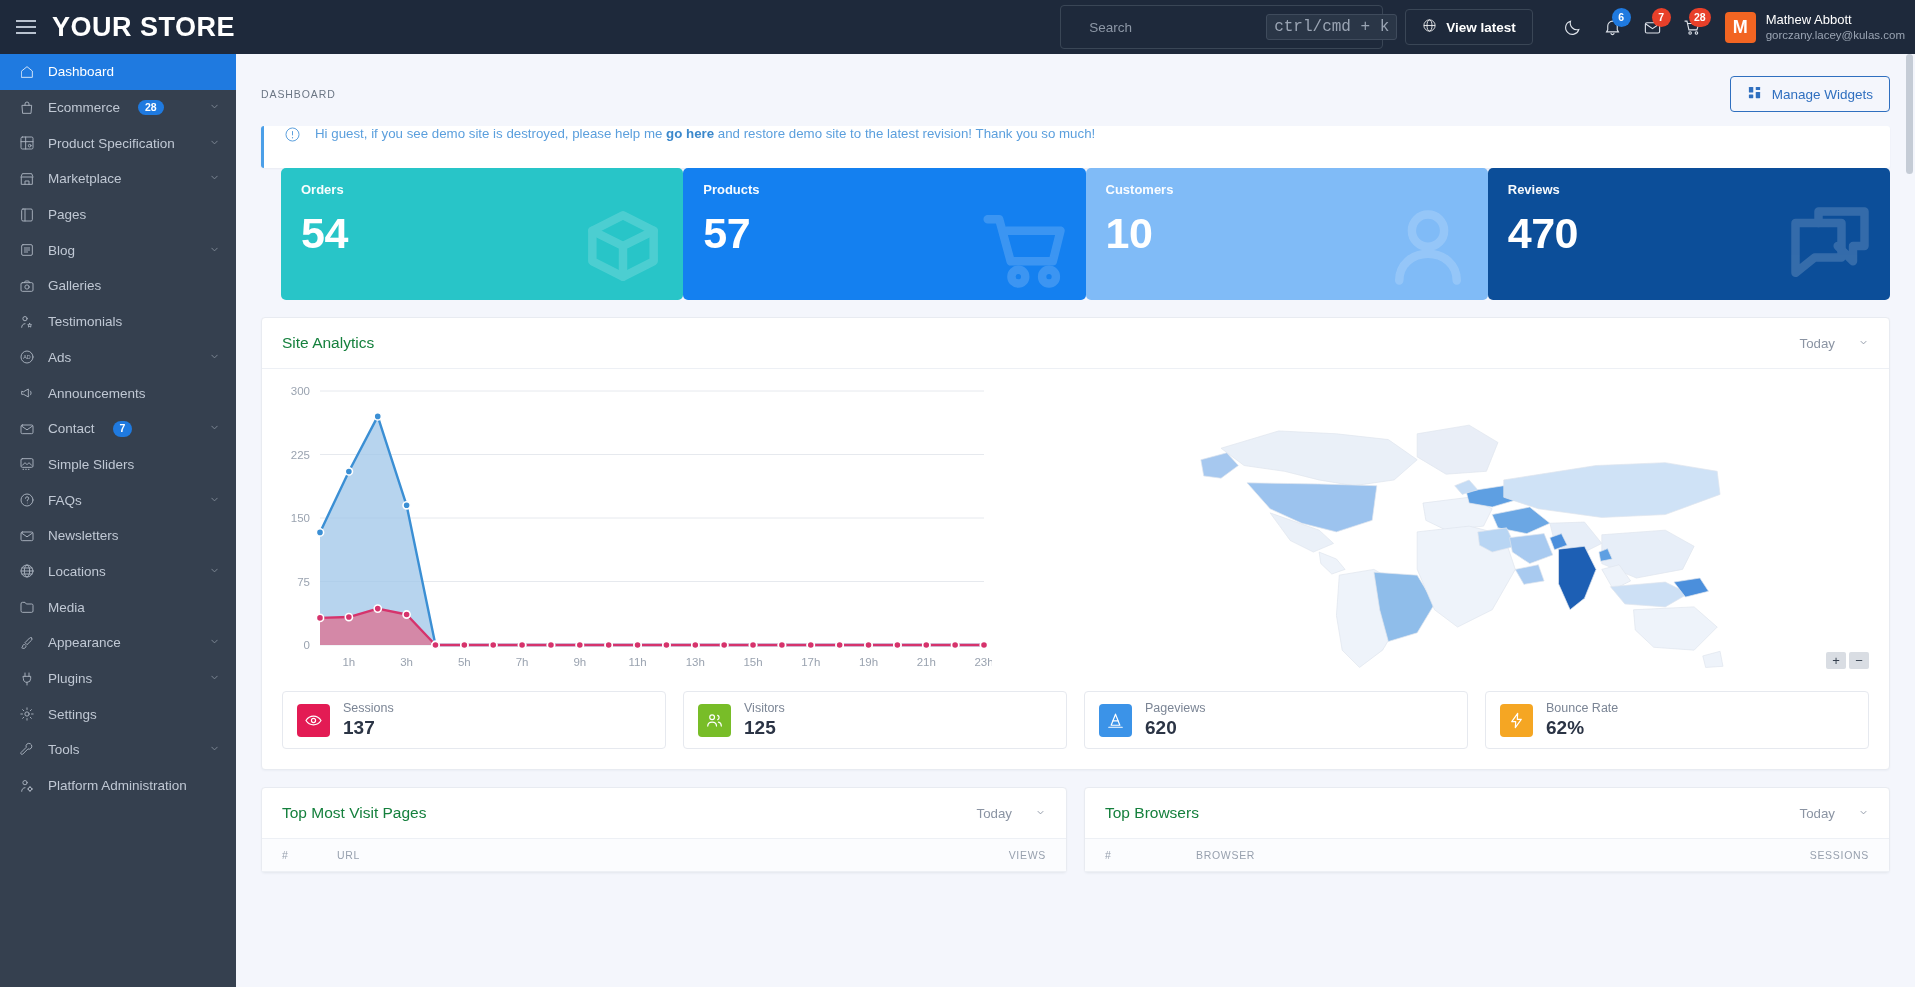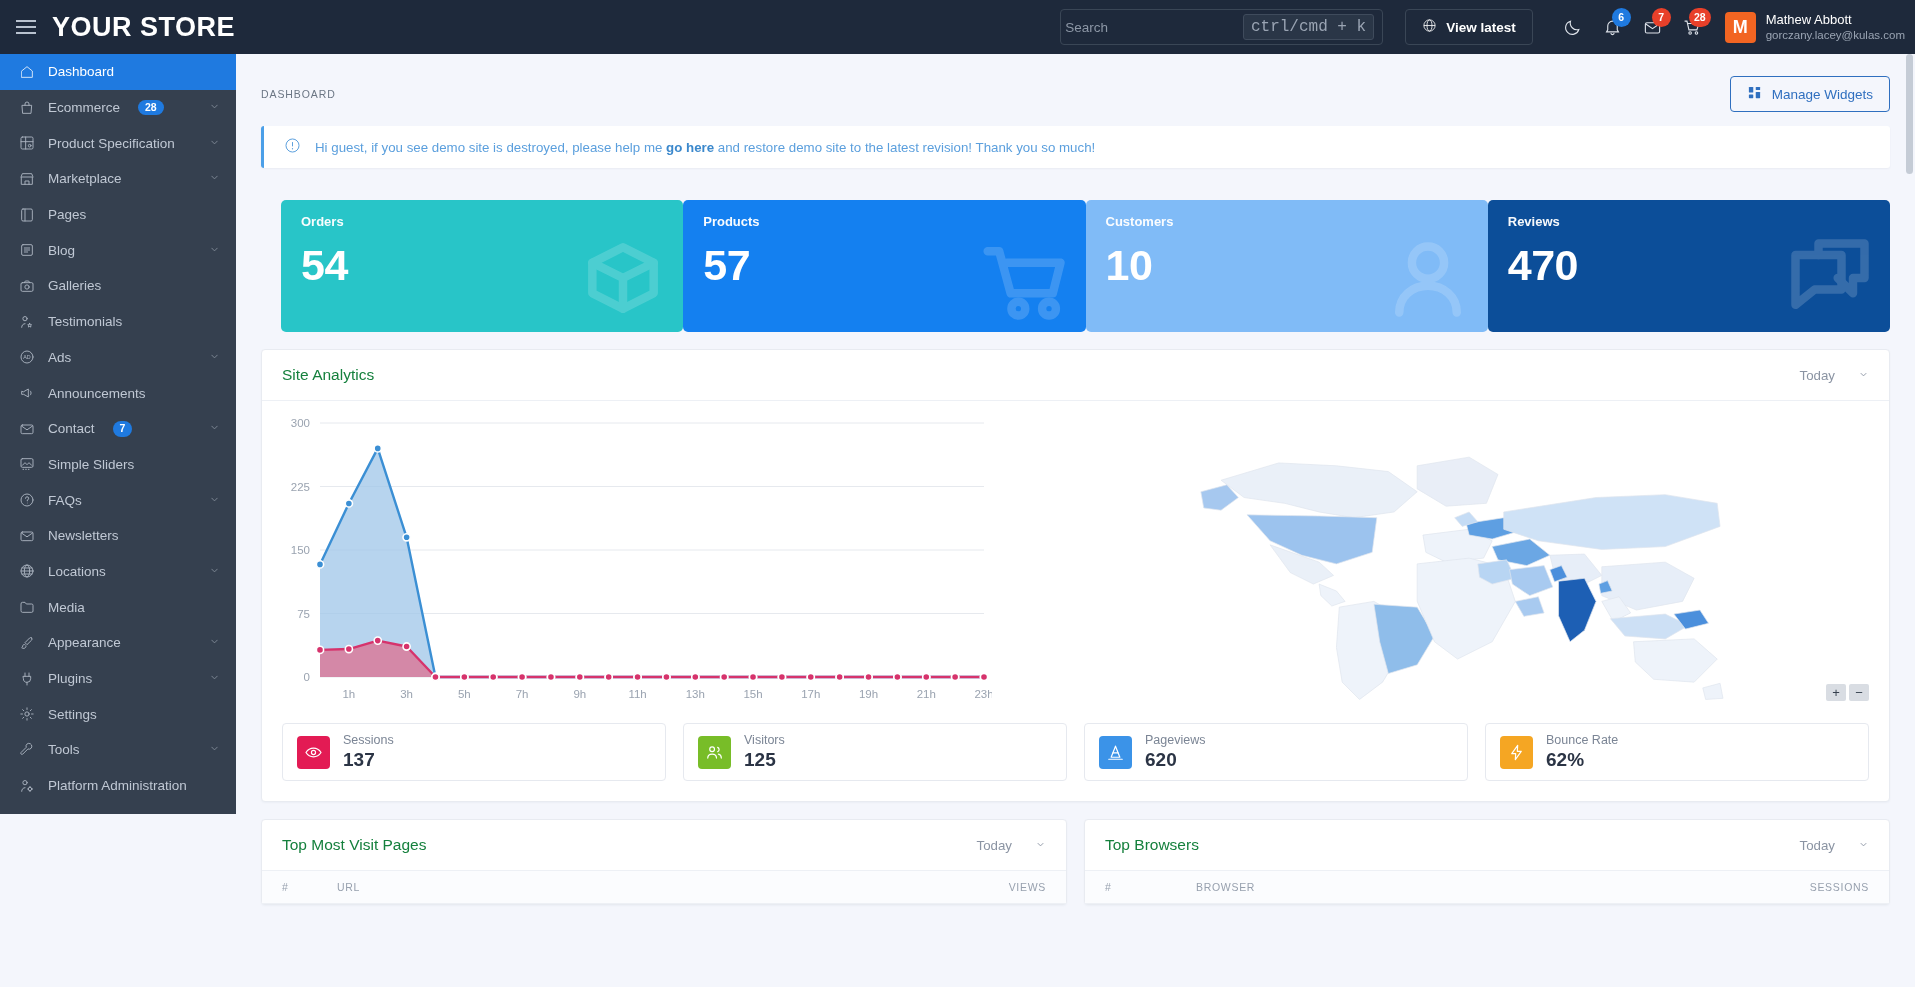--- a/index.html
+++ b/index.html
@@ -5,21 +5,21 @@
   * { box-sizing: border-box; margin: 0; padding: 0; }
   html, body {
     width: 1915px; height: 987px;
     overflow: hidden;
     font-family: "Liberation Sans", sans-serif;
     background: #f4f6fc;
   }
   
   #app { display: flex; width: 1915px; height: 987px; }
   .sidebar {
-    width: 236px; min-width: 236px; height: 814px;
+    width: 236px; min-width: 236px; height: 987px;
     background: #35404f; display: flex; flex-direction: column;
     overflow: hidden;
   }
   .brand {
     height: 54px; min-height: 54px; background: #1e293b;
     display: flex; align-items: center; padding-left: 16px; gap: 16px;
   }
   .hamburger { width: 20px; height: 14px; position: relative; cursor: pointer; }
   .hamburger i { position: absolute; left: 0; width: 20px; height: 2px; background: #b9c2cf; }
   .hamburger i:nth-child(1) { top: 0; }
@@ -47,22 +47,22 @@
   .chev svg { width: 11px; height: 11px; stroke: currentColor; fill: none; stroke-width: 2; }
 
   
   .main { flex: 1; height: 987px; display: flex; flex-direction: column; overflow: hidden; position: relative; }
   .topbar {
     height: 54px; min-height: 54px; background: #1e293b;
     display: flex; align-items: center; justify-content: flex-end;
     padding-right: 10px; gap: 0;
   }
   .search-wrap {
-    width: 323px; height: 36px; border: 1px solid #3a4656; border-radius: 4px;
-    display: flex; align-items: center; padding: 0 8px 0 4px; margin-right: 22px;
+    width: 323px; height: 44px; border: 1px solid #3a4656; border-radius: 4px;
+    display: flex; align-items: center; padding: 0 8px 0 28px; margin-right: 22px;
     background: transparent;
   }
   .search-input {
     flex: 1; background: transparent; border: 0; outline: none;
     color: #cfd6e0; font-size: 13.5px; font-family: "Liberation Sans", sans-serif;
   }
   .search-input::placeholder { color: #8d97a6; }
   .kbd {
     font-family: "Liberation Mono", monospace; font-size: 16px; color: #9aa4b3;
     border: 1px solid #3f4b5c; border-radius: 3px; padding: 3px 7px; background: #2a3647;
@@ -98,27 +98,27 @@
   .crumb { color: #6b7684; font-size: 10.5px; letter-spacing: .9px; }
   .mw-btn {
     border: 1px solid #2f6fbf; border-radius: 4px; color: #2f6fbf; background: transparent;
     height: 36px; display: flex; align-items: center; gap: 10px; padding: 0 16px;
     font-size: 13.5px; cursor: pointer; font-family: "Liberation Sans", sans-serif;
   }
   .mw-btn svg { width: 15px; height: 15px; fill: #2f6fbf; }
 
   .alert {
     background: #fff; border-left: 3px solid #4b9fe8; border-radius: 3px;
-    height: 42px; display: flex; align-items: center; gap: 14px; padding: 0 20px;
+    height: 42px; display: flex; gap: 14px; padding: 0 20px;
     color: #5b9fdd; font-size: 13.3px; box-shadow: 0 1px 2px rgba(30,45,70,.05);
   }
   .alert svg { width: 17px; height: 17px; stroke: #5b9fdd; fill: none; stroke-width: 1.4; flex: 0 0 17px; }
   .alert a { color: #3b88cc; text-decoration: none; font-weight: bold; }
 
-  .stats { display: flex; gap: 0; margin-top: 32px; padding-left: 20px; }
+  .stats { display: flex; gap: 0; margin-top: 0; padding-left: 20px; }
   .stat {
     flex: 1; height: 132px; border-radius: 5px; position: relative; overflow: hidden;
     color: #fff; padding: 14px 20px;
   }
   .stat-label { font-size: 13px; font-weight: bold; opacity: .97; }
   .stat-value { font-size: 43px; font-weight: bold; margin-top: 12px; letter-spacing: -.5px; }
   .stat-ico { position: absolute; right: 14px; bottom: 4px; opacity: .17; }
   .stat-ico svg { width: 92px; height: 92px; stroke: #fff; fill: none; stroke-width: 2.2; }
 
   .card {

